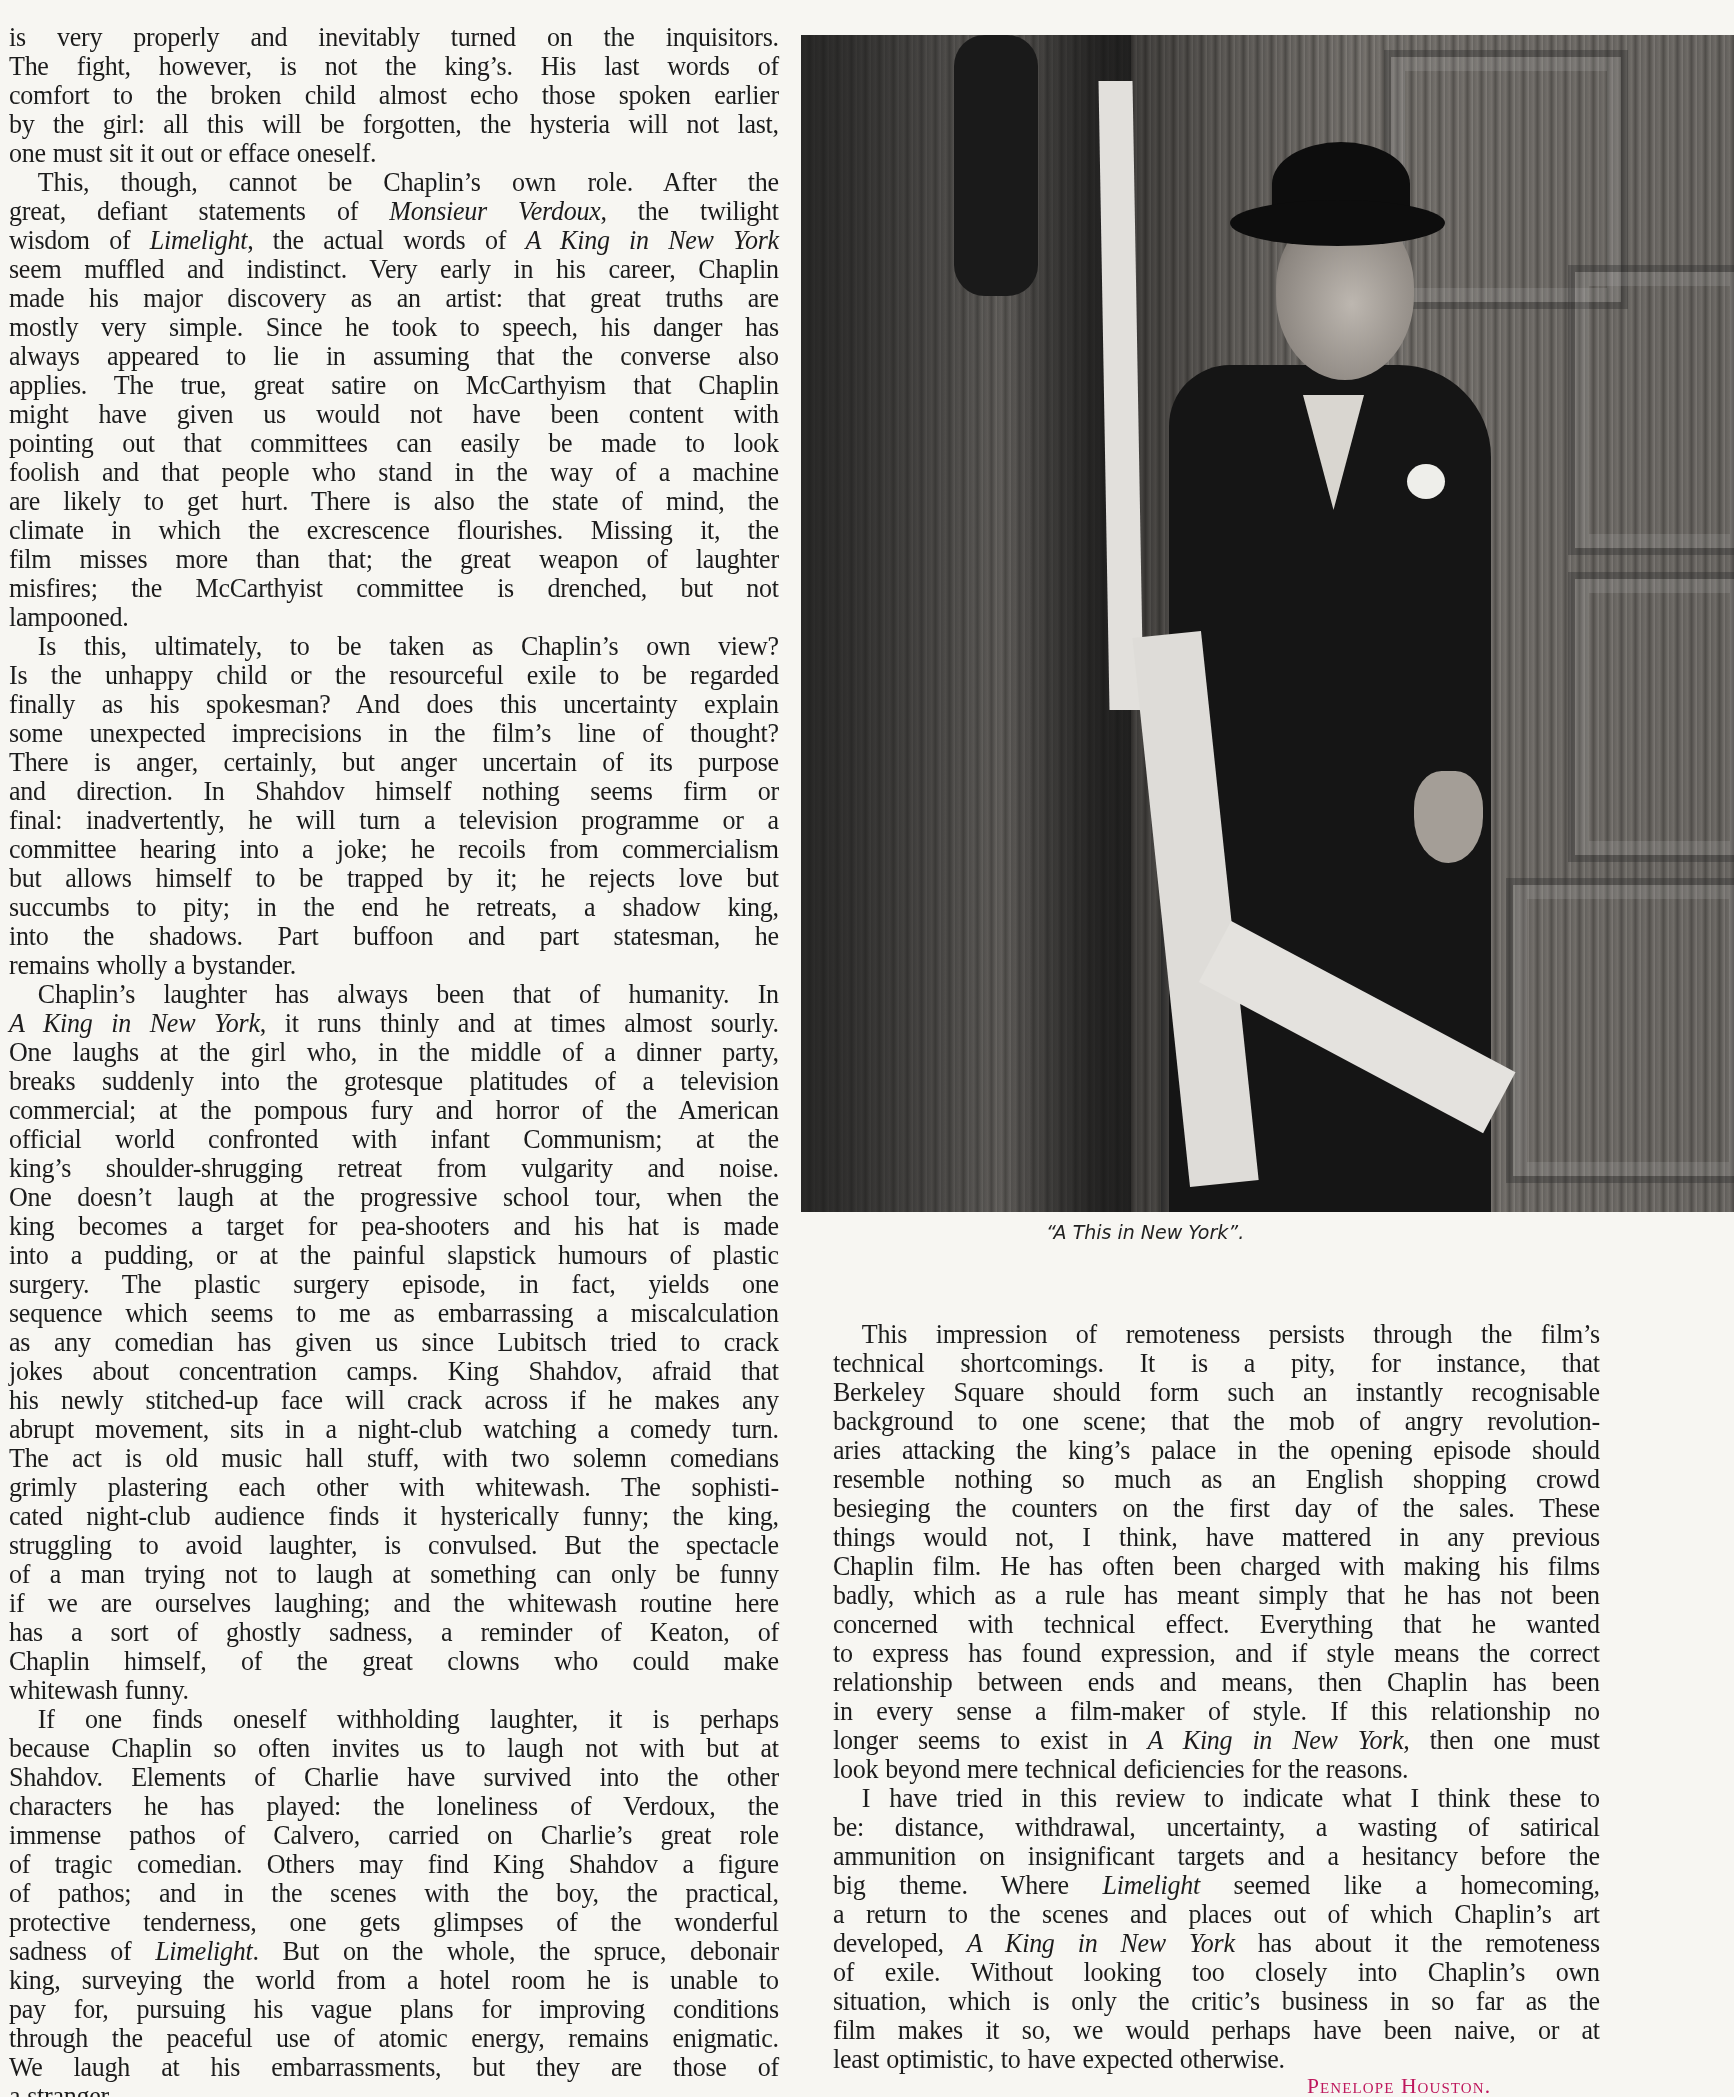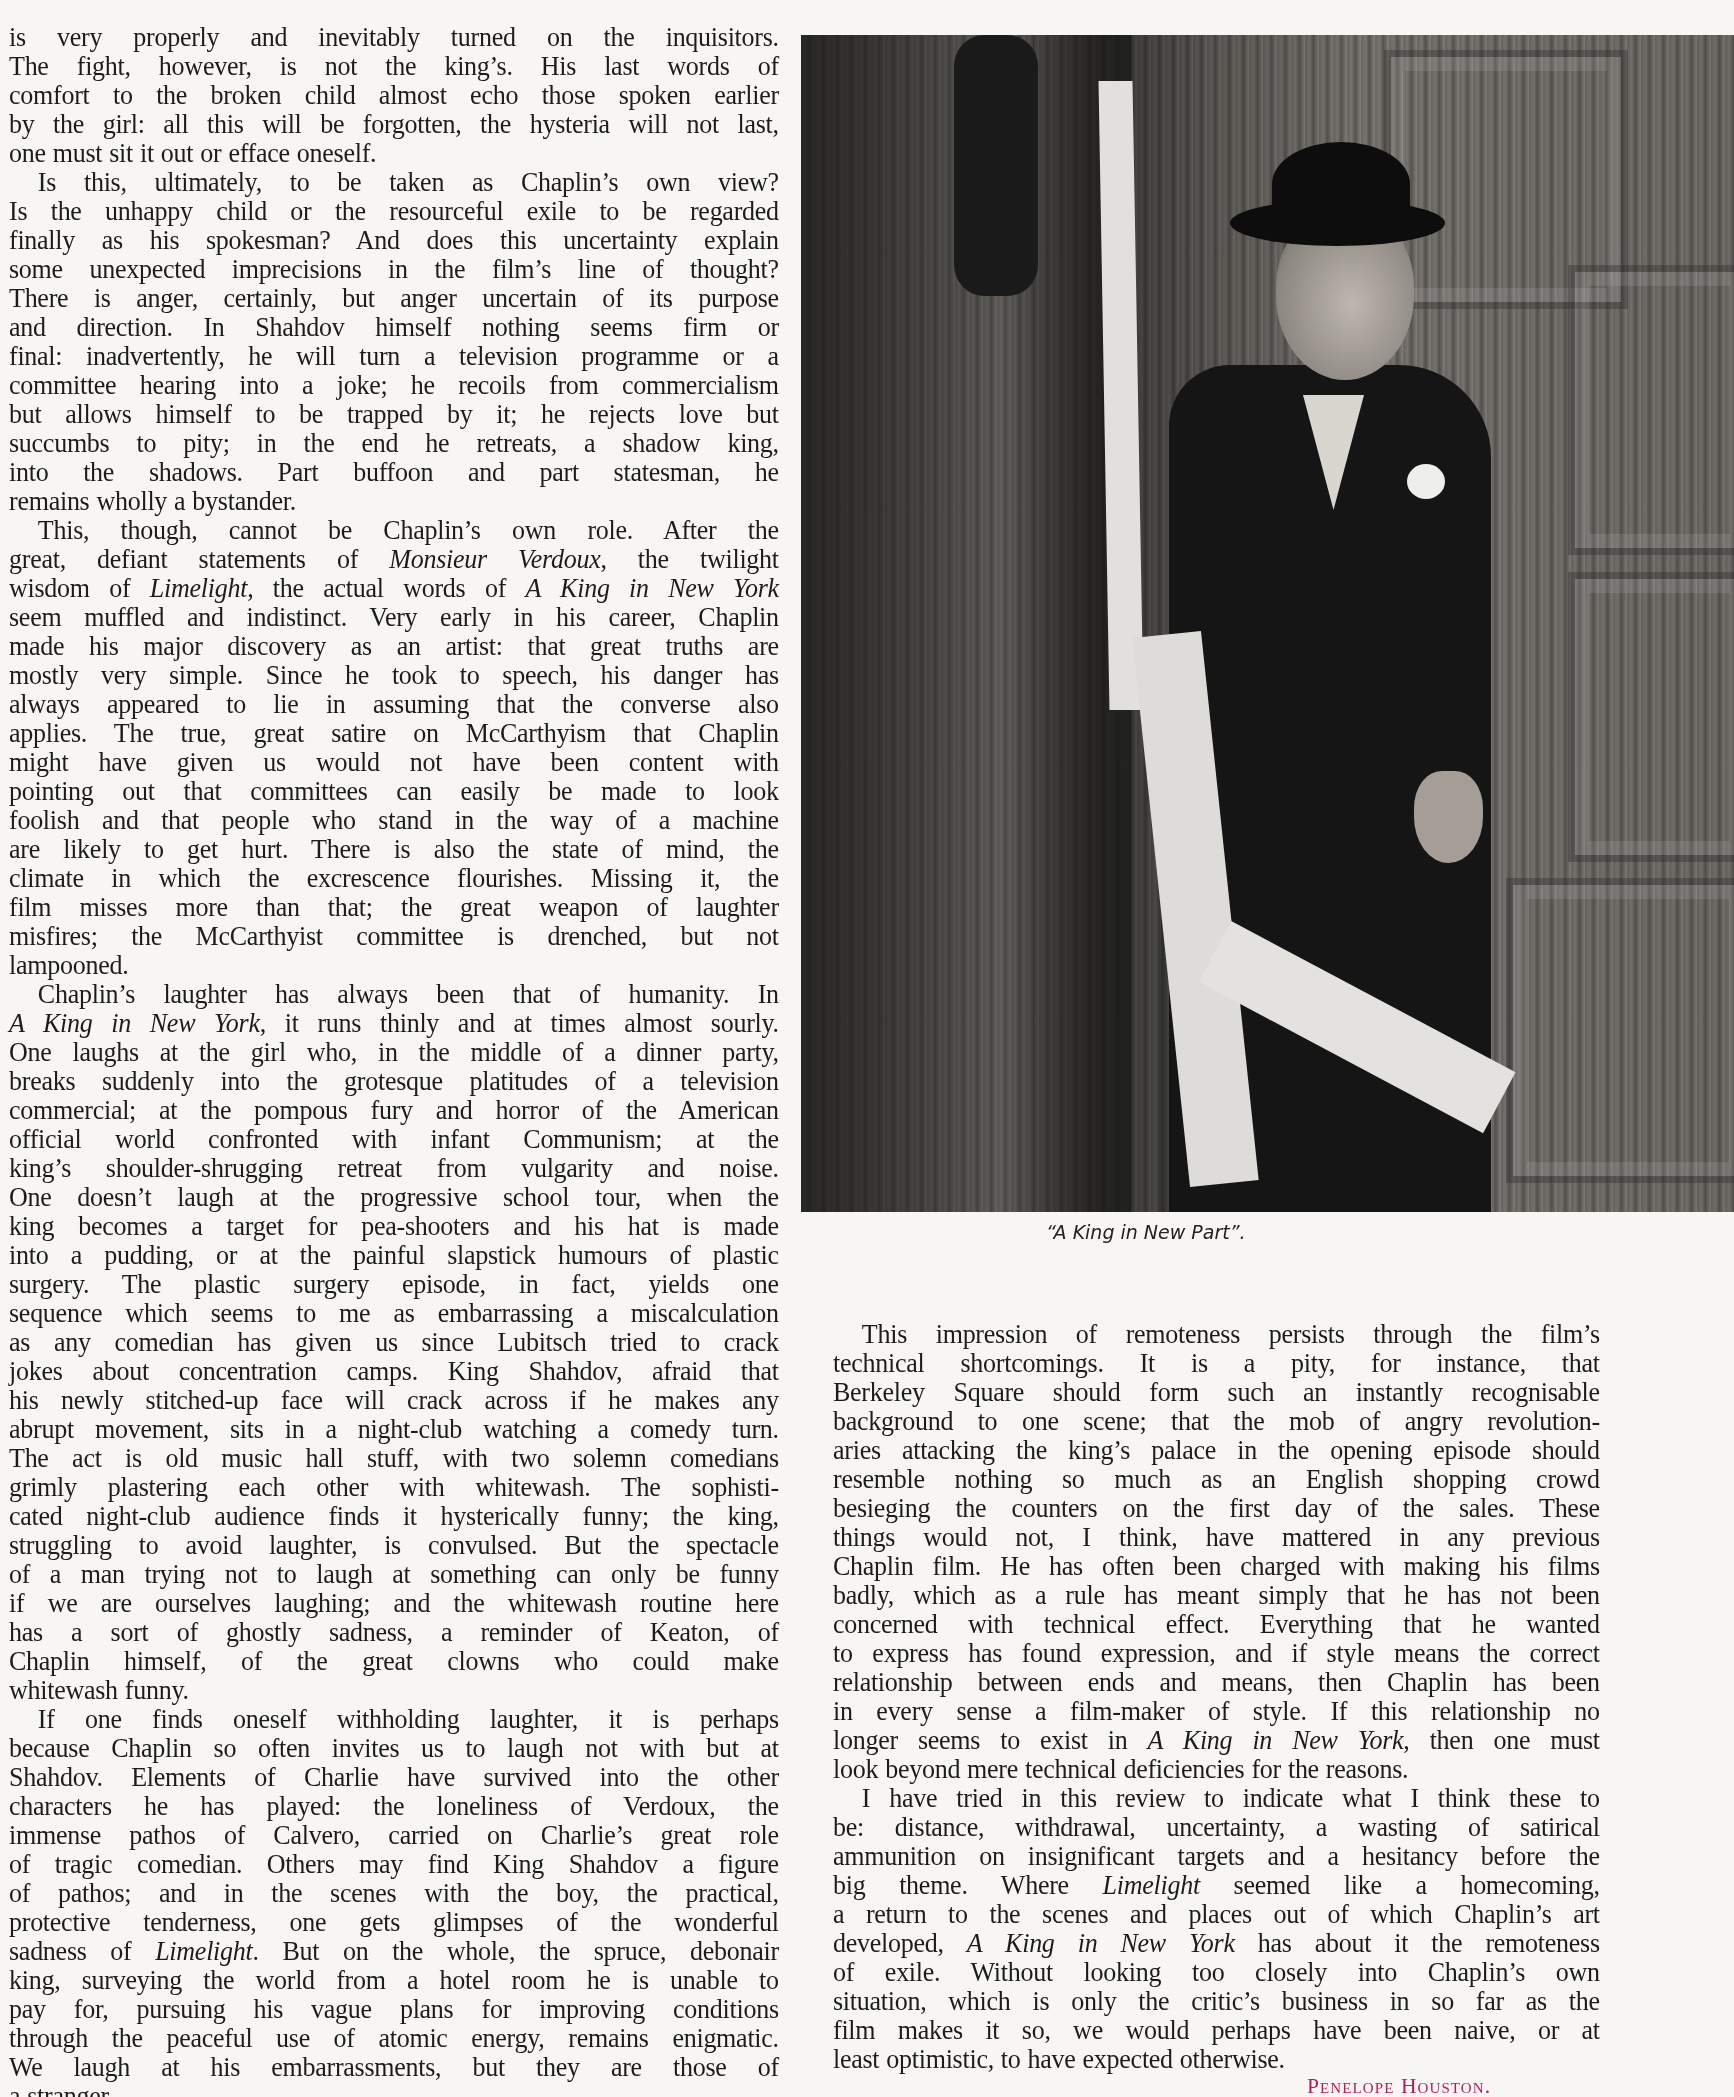--- a/index.html
+++ b/index.html
@@ -118,50 +118,50 @@
 
   <div class="col col-left" id="col-left">
       <div>
         <div class="line">is very properly and inevitably turned on the inquisitors.</div>
         <div class="line">The fight, however, is not the king’s.  His last words of</div>
         <div class="line">comfort to the broken child almost echo those spoken earlier</div>
         <div class="line">by the girl:  all this will be forgotten, the hysteria will not last,</div>
         <div class="line last">one must sit it out or efface oneself.</div>
       </div>
       <div>
-        <div class="line indent">Is this, ultimately, to be taken as Chaplin’s own view?</div>
-        <div class="line">Is the unhappy child or the resourceful exile to be regarded</div>
-        <div class="line">finally as his spokesman?  And does this uncertainty explain</div>
-        <div class="line">some unexpected imprecisions in the film’s line of thought?</div>
-        <div class="line">There is anger, certainly, but anger uncertain of its purpose</div>
-        <div class="line">and direction.  In Shahdov himself nothing seems firm or</div>
-        <div class="line">final:  inadvertently, he will turn a television programme or a</div>
-        <div class="line">committee hearing into a joke;  he recoils from commercialism</div>
-        <div class="line">but allows himself to be trapped by it;  he rejects love but</div>
-        <div class="line">succumbs to pity;  in the end he retreats, a shadow king,</div>
-        <div class="line">into the shadows.  Part buffoon and part statesman, he</div>
-        <div class="line last">remains wholly a bystander.</div>
-      </div>
-      <div>
         <div class="line indent">This, though, cannot be Chaplin’s own role.  After the</div>
         <div class="line">great, defiant statements of <em>Monsieur Verdoux</em>, the twilight</div>
         <div class="line">wisdom of <em>Limelight</em>, the actual words of <em>A King in New York</em></div>
         <div class="line">seem muffled and indistinct.  Very early in his career, Chaplin</div>
         <div class="line">made his major discovery as an artist:  that great truths are</div>
         <div class="line">mostly very simple.  Since he took to speech, his danger has</div>
         <div class="line">always appeared to lie in assuming that the converse also</div>
         <div class="line">applies.  The true, great satire on McCarthyism that Chaplin</div>
         <div class="line">might have given us would not have been content with</div>
         <div class="line">pointing out that committees can easily be made to look</div>
         <div class="line">foolish and that people who stand in the way of a machine</div>
         <div class="line">are likely to get hurt.  There is also the state of mind, the</div>
         <div class="line">climate in which the excrescence flourishes.  Missing it, the</div>
         <div class="line">film misses more than that;  the great weapon of laughter</div>
         <div class="line">misfires;  the McCarthyist committee is drenched, but not</div>
         <div class="line last">lampooned.</div>
+      </div>
+      <div>
+        <div class="line indent">Is this, ultimately, to be taken as Chaplin’s own view?</div>
+        <div class="line">Is the unhappy child or the resourceful exile to be regarded</div>
+        <div class="line">finally as his spokesman?  And does this uncertainty explain</div>
+        <div class="line">some unexpected imprecisions in the film’s line of thought?</div>
+        <div class="line">There is anger, certainly, but anger uncertain of its purpose</div>
+        <div class="line">and direction.  In Shahdov himself nothing seems firm or</div>
+        <div class="line">final:  inadvertently, he will turn a television programme or a</div>
+        <div class="line">committee hearing into a joke;  he recoils from commercialism</div>
+        <div class="line">but allows himself to be trapped by it;  he rejects love but</div>
+        <div class="line">succumbs to pity;  in the end he retreats, a shadow king,</div>
+        <div class="line">into the shadows.  Part buffoon and part statesman, he</div>
+        <div class="line last">remains wholly a bystander.</div>
       </div>
       <div>
         <div class="line indent">Chaplin’s laughter has always been that of humanity.  In</div>
         <div class="line"><em>A King in New York</em>, it runs thinly and at times almost sourly.</div>
         <div class="line">One laughs at the girl who, in the middle of a dinner party,</div>
         <div class="line">breaks suddenly into the grotesque platitudes of a television</div>
         <div class="line">commercial;  at the pompous fury and horror of the American</div>
         <div class="line">official world confronted with infant Communism;  at the</div>
         <div class="line">king’s shoulder-shrugging retreat from vulgarity and noise.</div>
         <div class="line">One doesn’t laugh at the progressive school tour, when the</div>
@@ -214,21 +214,21 @@
     <div class="shirt"></div>
     <div class="flower"></div>
     <div class="head"></div>
     <div class="hat-crown"></div>
     <div class="hat-brim"></div>
     <div class="paper2"></div>
     <div class="paper3"></div>
     <div class="hand"></div>
   </div>
 
-  <div class="caption">“A King in New Part”.</div>
+  <div class="caption">“A This in New York”.</div>
 
   <div class="col col-right" id="col-right">
       <div>
         <div class="line indent">This impression of remoteness persists through the film’s</div>
         <div class="line">technical shortcomings.  It is a pity, for instance, that</div>
         <div class="line">Berkeley Square should form such an instantly recognisable</div>
         <div class="line">background to one scene;  that the mob of angry revolution-</div>
         <div class="line">aries attacking the king’s palace in the opening episode should</div>
         <div class="line">resemble nothing so much as an English shopping crowd</div>
         <div class="line">besieging the counters on the first day of the sales.  These</div>

